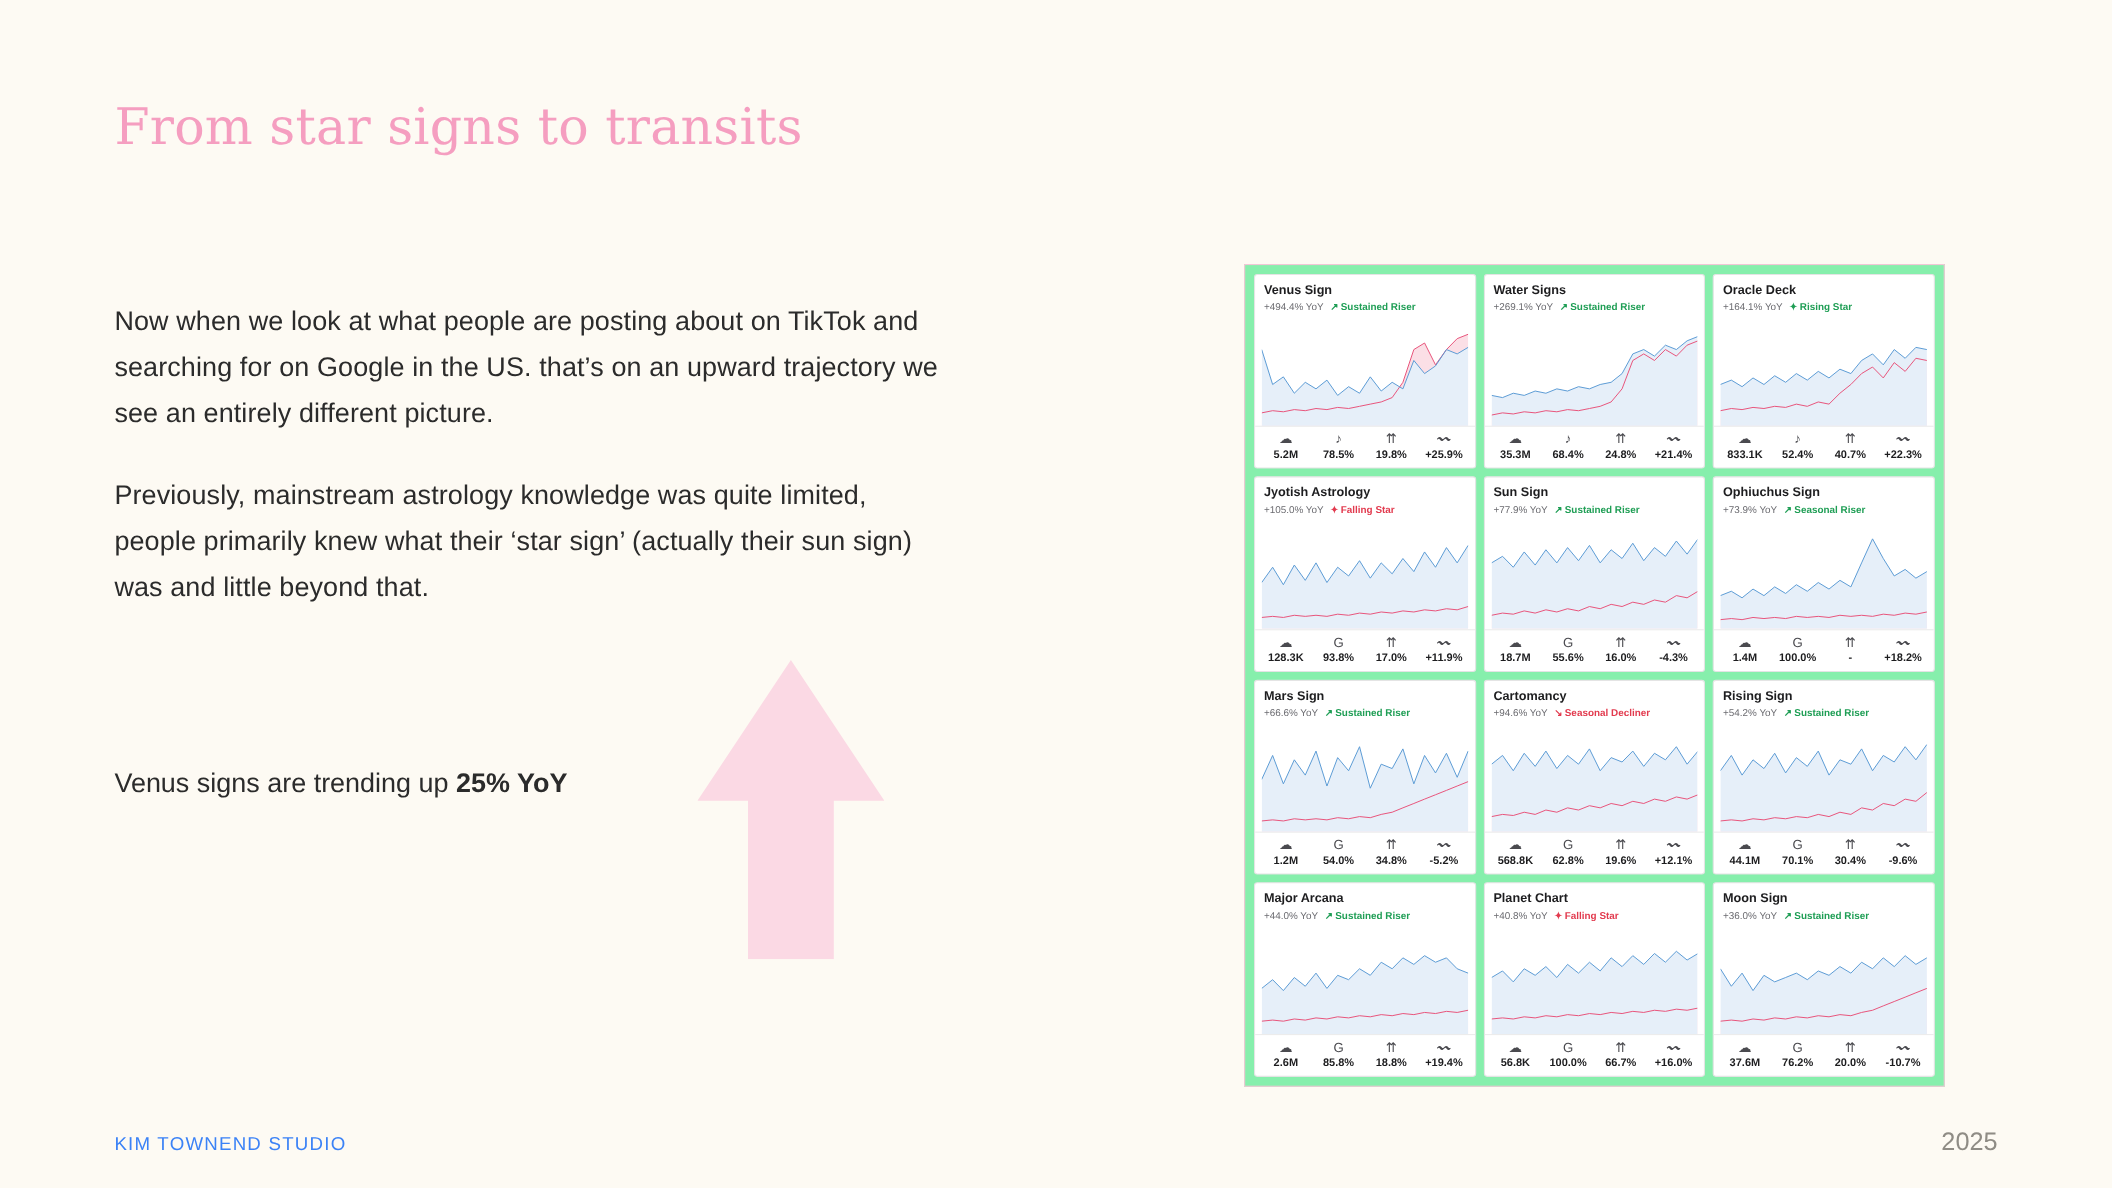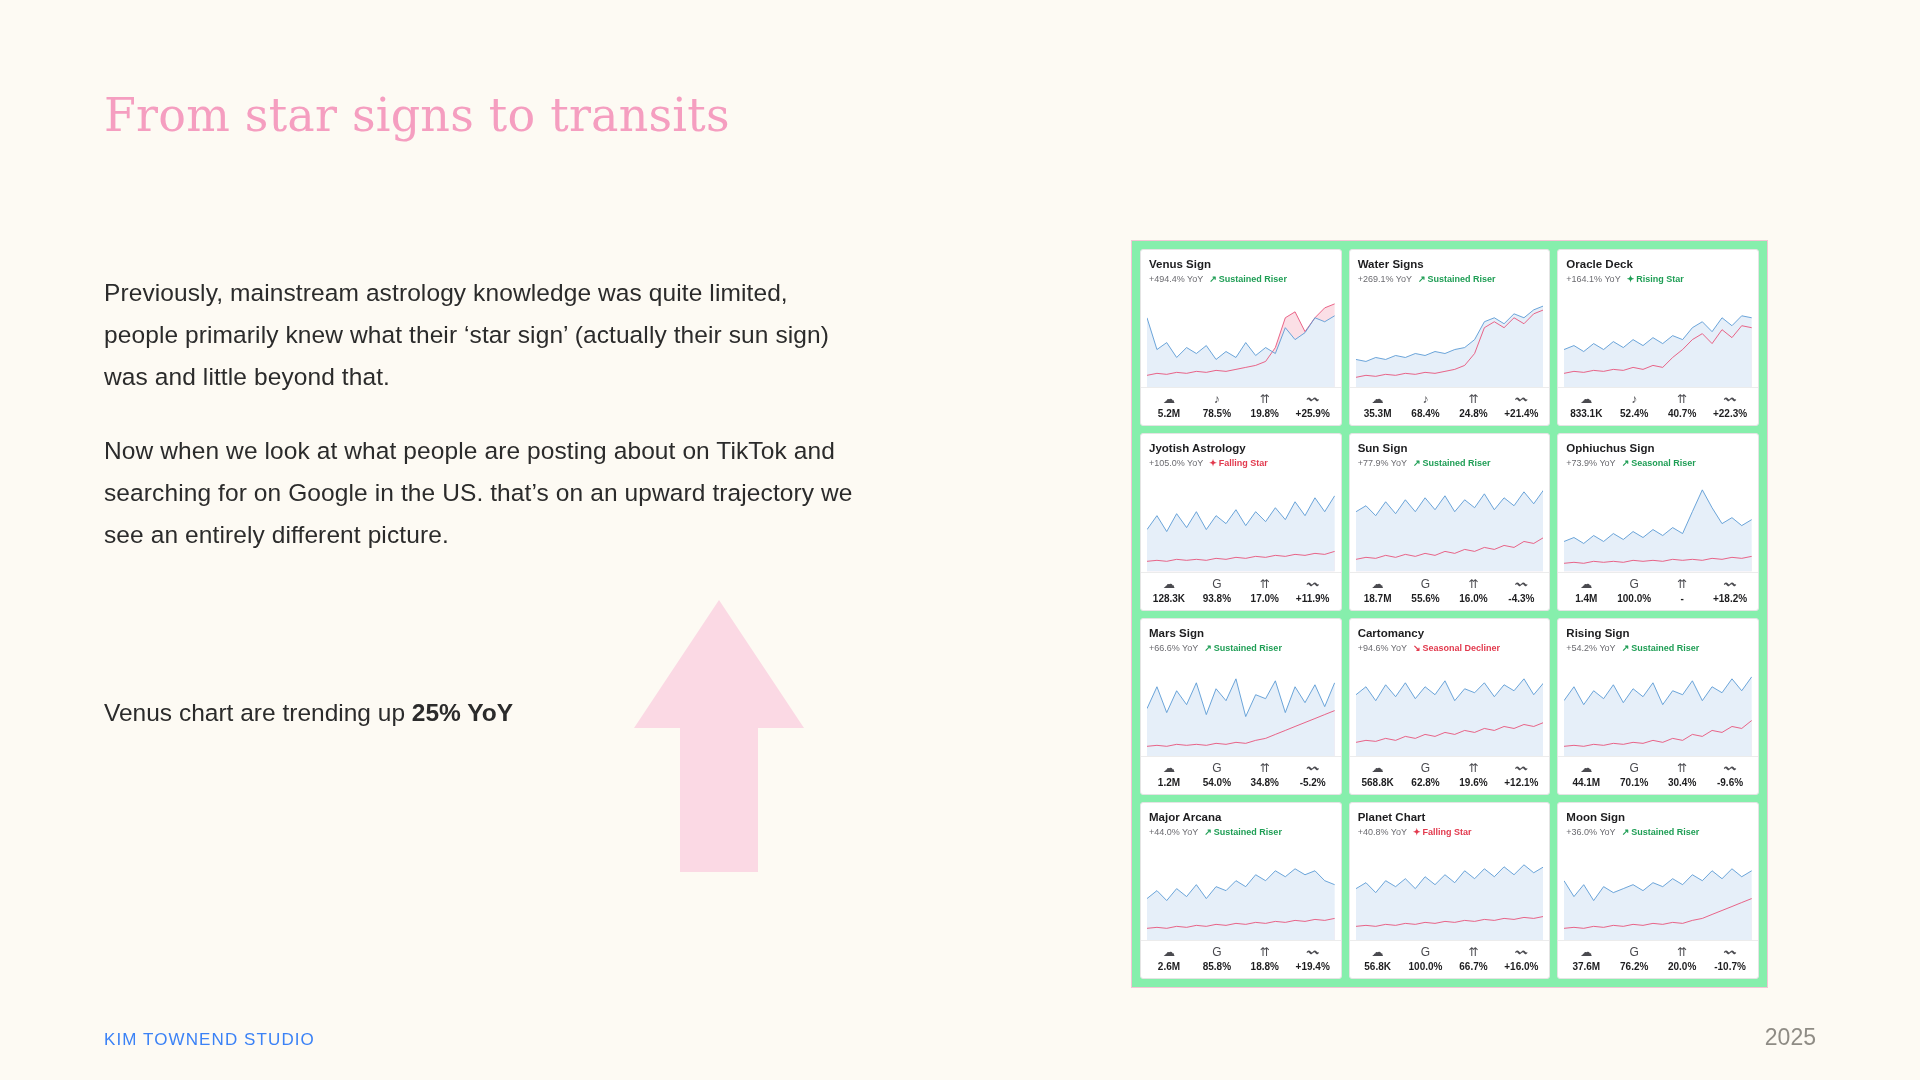--- a/index.html
+++ b/index.html
@@ -80,26 +80,26 @@
   .vals span { text-align: center; color: #1d1d1f; font-size: 10px; font-weight: 700; line-height: 13px; }
 </style>
 </head>
 <body>
 
 <div class="slide">
 
   <div class="title">From star signs to transits</div>
 
   <div class="body-block">
+    <div class="para">Now when we look at what people are posting about on TikTok and searching for on Google in the US. that’s on an upward trajectory we see an entirely different picture.</div>
     <div class="para">Previously, mainstream astrology knowledge was quite limited, people primarily knew what their ‘star sign’ (actually their sun sign) was and little beyond that.</div>
-    <div class="para">Now when we look at what people are posting about on TikTok and searching for on Google in the US. that’s on an upward trajectory we see an entirely different picture.</div>
   </div>
 
   <div class="stat-block">
-    <div class="stat"><span>Venus chart are trending up </span><b>25% YoY</b></div>
+    <div class="stat"><span>Venus signs are trending up </span><b>25% YoY</b></div>
   </div>
 
   <div class="arrow">
     <svg viewBox="0 0 170 272" width="170" height="272">
       <polygon points="85,0 170,128 124,128 124,272 46,272 46,128 0,128" fill="#fbd9e4"></polygon>
     </svg>
   </div>
 
   <div class="footer-left">KIM TOWNEND STUDIO</div>
   <div class="footer-right">2025</div>

